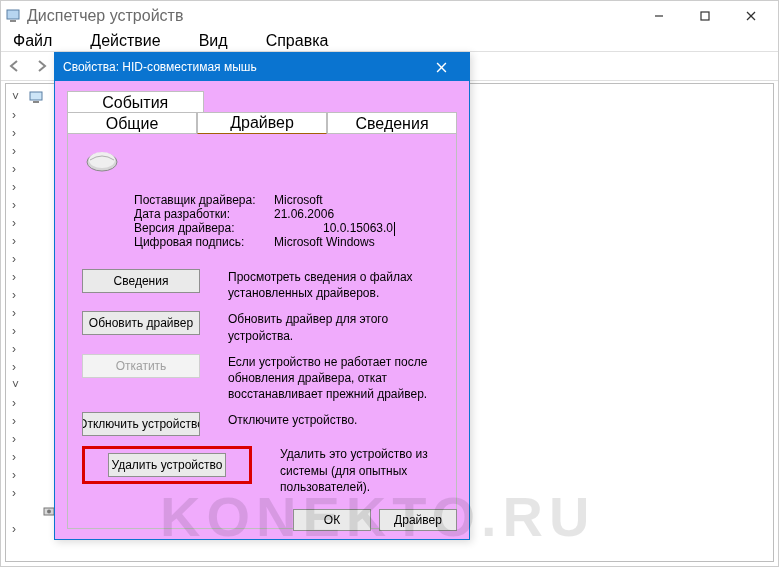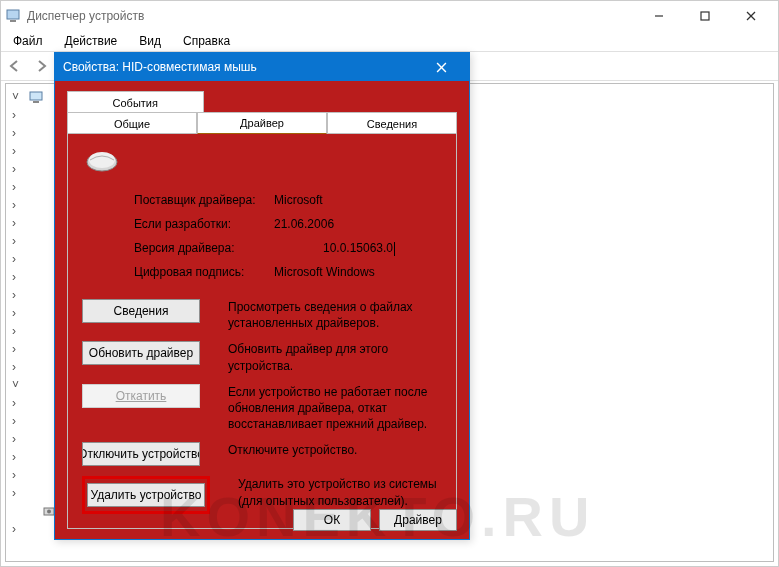--- a/index.html
+++ b/index.html
@@ -1,63 +1,63 @@
 <!DOCTYPE html>
 <html><head>
 <meta charset="utf-8">
 <style>
   * { box-sizing: border-box; font-family: "Segoe UI", Tahoma, sans-serif; }
   body { margin: 0; background: #fff; width: 779px; height: 567px; overflow: hidden; position: relative; }
 
   
   .dm-window { position: absolute; left: 0; top: 0; width: 779px; height: 567px; border: 1px solid #ccc; background:#fff; }
-  .dm-titlebar { height: 30px; display:flex; align-items:center; padding: 8px 4px; color:#6a6a6a; font-size:12px; }
+  .dm-titlebar { height: 30px; display:flex; align-items:center; padding: 8px 4px; color:#6a6a6a; font-size:16px; }
   .dm-titlebar .dm-icon { width:16px; height:16px; margin-right:6px; }
   .dm-titlebar .spacer { flex:1; }
   .dm-titlebar .winbtn { width:46px; height:28px; display:flex; align-items:center; justify-content:center; color:#333; }
-  .dm-menubar { height:20px; display:flex; align-items:center; padding: 0 2px; font-size:12px; gap:2px; }
+  .dm-menubar { height:20px; display:flex; align-items:center; padding: 0 2px; font-size:16px; gap:18px; }
   .dm-menubar .menuitem { padding: 2px 10px; }
   .dm-toolbar { height:30px; border-top:1px solid #e0e0e0; border-bottom:1px solid #e0e0e0; display:flex; align-items:center; padding:0 4px; gap:6px; }
   .dm-toolbar .tb-icon { width:20px; height:20px; display:flex; align-items:center; justify-content:center; color:#777; }
   .dm-body { position:absolute; left:4px; right:4px; top:82px; bottom:4px; border:1px solid #bdbdbd; background:#fff; }
   .tree { padding:4px 0 0 6px; font-size:12px; color:#000; }
   .tree-row { height:18px; display:flex; align-items:center; gap:4px;}
   .tree-arrow { width:12px; color:#555; }
   .tree-icon { width:16px; height:16px; display:inline-block; }
 
   
-  .props { position:absolute; left:54px; top:52px; width:416px; height:488px; background:#b91c1c;
+  .props { position:absolute; left:54px; top:52px; width:416px; height:488px; background:#f0abfc;
            border:1px solid #0a74d0; box-shadow: 2px 2px 8px rgba(0,0,0,.15); }
   .props-titlebar { height:28px; background:#0a74d0; color:#fff; display:flex; align-items:center; padding:0 8px; font-size:12px; }
   .props-titlebar .spacer { flex:1; }
   .props-titlebar .closebtn { width:40px; height:28px; display:flex; align-items:center; justify-content:center; }
   .props-content { padding: 8px 12px 10px 12px; }
 
   
-  .tabrows { font-size:11px; }
+  .tabrows { font-size:16px; }
   .tabrow { display:flex; }
   .tab { border:1px solid #bfbfbf; border-bottom:none; background:#fff; height:22px; display:flex; align-items:center; justify-content:center; padding:0 4px; }
   .tabrow.top .tab { flex:1; margin-top:2px; }
   .tabrow.bot { margin-top:-1px; }
   .tabrow.bot .tab { flex:1; }
   .tab.active { background:#fff; position:relative; z-index:2; border-bottom:1px solid #a16207; }
   .tabpanel { border:1px solid #bfbfbf; padding: 12px 14px 14px 14px; margin-top:-1px; height:396px; position:relative; }
 
   .device-head { display:flex; align-items:center; gap:12px; font-size:12px; margin-bottom:16px; }
   .mouse-svg { width:40px; height:28px; }
 
-  .kv { font-size:12px; display:grid; grid-template-columns: 140px auto; row-gap:10px; margin-left:52px; margin-bottom:20px;}
+  .kv { font-size:12px; display:grid; grid-template-columns: 140px auto; margin-left:52px; margin-bottom:20px;}
   .kv .v2 { position:relative;text-align:center; }
   .caret { position:absolute; display:inline-block; width:1px; height:14px; background:#000; margin-left:1px; top:1px;}
 
   .btnrow { display:flex; align-items:flex-start; gap:16px; font-size:12px; margin-bottom:10px; }
   .btnrow .desc { flex:1; line-height:1.35;margin-left:12px; }
   .wbtn { width:118px; height:24px; border:1px solid #8f8f8f; background:#eaeaea; font-size:12px; display:flex; align-items:center; justify-content:center; white-space:nowrap; overflow:hidden; }
-  .wbtn.disabled { color:#a0a0a0; border-color:#cfcfcf; background:#f3f3f3;text-decoration:underline; }
-  .highlight-wrap { border:3px solid #db0000; padding:4px 2px; display:inline-block; }
+  .wbtn.disabled { color:#a0a0a0; border-color:#cfcfcf; background:#f3f3f3; }
+  .highlight-wrap { border:3px solid #db0000; padding:4px 23px; display:inline-block; }
 
   .dlg-buttons { position:absolute; right:12px; bottom:8px; display:flex; gap:8px; }
   .okcancel { width:78px; height:22px; border:1px solid #8f8f8f; background:#eaeaea; font-size:12px; display:flex; align-items:center; justify-content:center; }
 
   
   .watermark { position:absolute; bottom:18px; left:160px; right:0; text-align:left; font-size:56px; letter-spacing:6px; color:rgba(0,0,0,0.10); font-weight:700; pointer-events:none; font-family: Arial, sans-serif; margin-top: 33px;}
 </style>
 </head>
 <body>
 
@@ -231,21 +231,21 @@
             <ellipse cx="20" cy="16" rx="15" ry="9" fill="#d6d6d6" stroke="#8a8a8a"></ellipse>
             <ellipse cx="20" cy="14" rx="13" ry="8" fill="#efefef"></ellipse>
             <path d="M8 14 Q20 6 32 14" fill="none" stroke="#b0b0b0"></path>
           </svg>
         </span>
       </div>
 
       <div class="kv">
         <div>Поставщик драйвера:</div>
         <div>Microsoft</div>
-        <div>Если разработки:</div>
+        <div>Дата разработки:</div>
         <div>21.06.2006</div>
         <div>Версия драйвера:</div>
         <div class="v2"><span>10.0.15063.0</span><span class="caret"></span></div>
         <div>Цифровая подпись:</div>
         <div>Microsoft Windows</div>
       </div>
 
       <div class="btnrow">
         <div class="wbtn">Сведения</div>
         <div class="desc">Просмотреть сведения о файлах установленных драйверов.</div>

